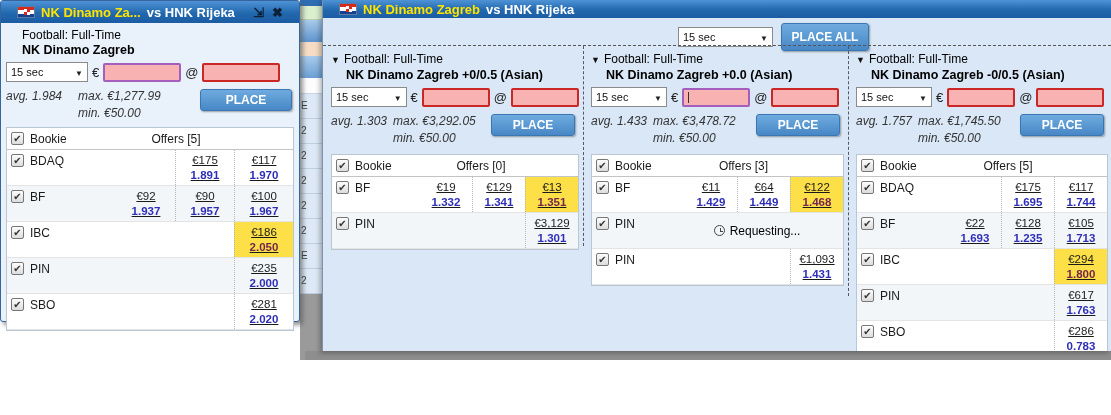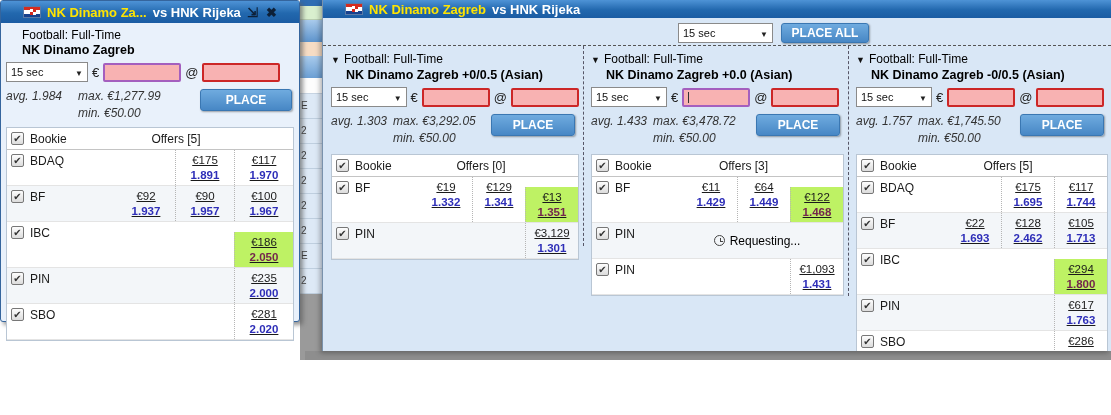--- a/index.html
+++ b/index.html
@@ -11,21 +11,21 @@
   .seg-blue   { height:6px;  background:#2f6db3; }
   .seg-green  { height:14px; background:#d9efce; border-bottom:1px solid #b8cdb0; }
   .seg-grad1  { height:22px; background:linear-gradient(#a9cbec,#5e94cc); }
   .seg-peach  { height:14px; background:#f6dcc4; }
   .seg-grad2  { height:22px; background:linear-gradient(#a9cbec,#6b9fd4); }
   .seg-white  { height:16px; background:#fdfdfd; border-bottom:1px solid #c7d4e2; }
   .strip-row  { height:25px; background:#dde9f6; border-bottom:1px solid #bfcfdf; font-size:10px; color:#333; text-align:left; padding:6px 0 0 1px; }
   .seg-gray   { height:66px; background:#9a9a9a; }
 
   
-  .titlebar { height:22px; background:linear-gradient(180deg,#4e93d6 0%,#2268ae 55%,#1b5ca3 100%); display:flex; align-items:center; padding:0 22px; gap:6px; }
+  .titlebar { height:22px; background:linear-gradient(180deg,#4e93d6 0%,#2268ae 55%,#1b5ca3 100%); display:flex; align-items:center; padding:0 16px; gap:6px; }
   .flag { width:18px; height:12px; flex:none; border:1px solid #5b7aa6;
           background:linear-gradient(#d52b1e 0 33%,#fff 33% 66%,#17418d 66% 100%); position:relative; }
   .flag::after { content:""; position:absolute; left:6px; top:2px; width:6px; height:6px;
           background:conic-gradient(#d52b1e 0 25%,#fff 0 50%,#d52b1e 0 75%,#fff 0); }
   .t-team { color:#ffe400; font-weight:bold; font-size:13px; white-space:nowrap; }
   .t-vs   { color:#fff;    font-weight:bold; font-size:13px; white-space:nowrap;text-align:center; }
   .tb-icons { margin-left:auto; display:flex; gap:8px; align-items:center; }
   .popout-ic::before { content:"⇲"; color:#0d2038; font-weight:bold; font-size:13px; }
   .close-ic::before  { content:"✖"; color:#0d2038; font-weight:bold; font-size:13px; }
 
@@ -49,21 +49,21 @@
   .chk::after { content:"✔"; font-size:10px; color:#333; line-height:1; }
   .bt-row { display:flex; align-items:stretch; border-bottom:1px solid #e4e4e4; padding-left:4px; min-height:34px; }
   .bt-row.alt { background:#f3f6f9; }
   .bt-row .chk { margin-top:4px; }
   .bt-name { padding-top:4px; }
   .bt-cells { display:flex; margin-left:auto; }
   .bt-cell { text-align:center; padding:3px 3px 2px; display:flex; flex-direction:column; border-left:1px dotted transparent;text-decoration:underline; }
   .bt-cell.dl { border-left-color:#b5b5b5; }
   .amt  { color:#1a1a1a; font-size:11.5px; line-height:15px; }
   .odds { color:#2e2eb8; font-weight:bold; font-size:11.5px; line-height:15px; }
-  .bt-cell.hl { background:#bef264;margin-top:10px; }
+  .bt-cell.hl { background:#fde047; }
   .bt-cell.hl .odds { color:#73264d; }
   .requesting { flex:1; display:flex; align-items:center; justify-content:center; gap:5px; color:#000000; padding-right:20px; }
   .clock { width:11px; height:11px; border:1px solid #444; border-radius:50%; position:relative; flex:none; }
   .clock::before { content:""; position:absolute; left:5px; top:2px; width:1px; height:4px; background:#444; }
   .clock::after  { content:""; position:absolute; left:5px; top:5px; width:3px; height:1px; background:#444; }
 
   
   #left-win { position:absolute; left:0; top:0; width:300px; height:322px; z-index:3; background:#e9f1fb; border:1px solid #35659d; border-radius:3px; box-shadow:3px 3px 4px rgba(90,90,90,.65); }
   #left-win .body { padding:2px 5px 0 5px; }
   #lw-sport  { font-size:12px; padding-left:16px; margin-top:3px; }
@@ -77,21 +77,21 @@
   #left-win .place-btn { width:92px; height:22px; margin-right:2px; }
   #left-win .btable { margin-top:7px; }
   #left-win .bt-name { width:92px; }
   #left-win .bt-cell { width:59px; }
 
   
   #right-win { position:absolute; left:322px; top:0; width:789px; height:351px; z-index:2; background:#d9e7f6; border-left:1px solid #7a92ac; box-shadow:-2px 2px 5px rgba(0,0,0,.3); overflow:hidden; }
   #right-win .titlebar { height:18px; }
   #rw-controls { position:absolute; left:355px; top:23px; display:flex; gap:8px; align-items:center; }
   #rw-controls .dly-sel { width:95px; }
-  #rw-controls .place-btn { width:88px; height:20px; }
+  #rw-controls .place-btn { width:88px; height:28px; }
   .hdash { position:absolute; left:0; right:0; top:45px; border-top:1px dashed #555; }
   .vdash { position:absolute; top:46px; border-left:1px dashed #556; }
   #vd1 { left:260px; height:200px; }
   #vd2 { left:525px; height:250px; }
   .cols { position:absolute; left:0; top:46px; right:0; bottom:0; display:flex; }
   .col { padding:6px 4px 0 8px; }
   #col1 { width:260px; } #col2 { width:265px; } #col3 { width:264px; }
   .col-sport { font-size:12px; display:flex; align-items:center; gap:4px; }
   .tri::before { content:"▼"; font-size:9px; color:#111; }
   .col-market { font-size:12.5px; font-weight:bold; padding-left:15px; margin-top:2px; }
@@ -445,21 +445,21 @@
         <div class="bt-row alt">
           <span class="chk"></span>
           <span class="bt-name">BF</span>
           <div class="bt-cells">
             <div class="bt-cell">
               <span class="amt">€22</span>
               <span class="odds">1.693</span>
             </div>
             <div class="bt-cell dl">
               <span class="amt">€128</span>
-              <span class="odds">2.462</span>
+              <span class="odds">1.235</span>
             </div>
             <div class="bt-cell dl">
               <span class="amt">€105</span>
               <span class="odds">1.713</span>
             </div>
           </div>
         </div>
         <div class="bt-row">
           <span class="chk"></span>
           <span class="bt-name">IBC</span>

